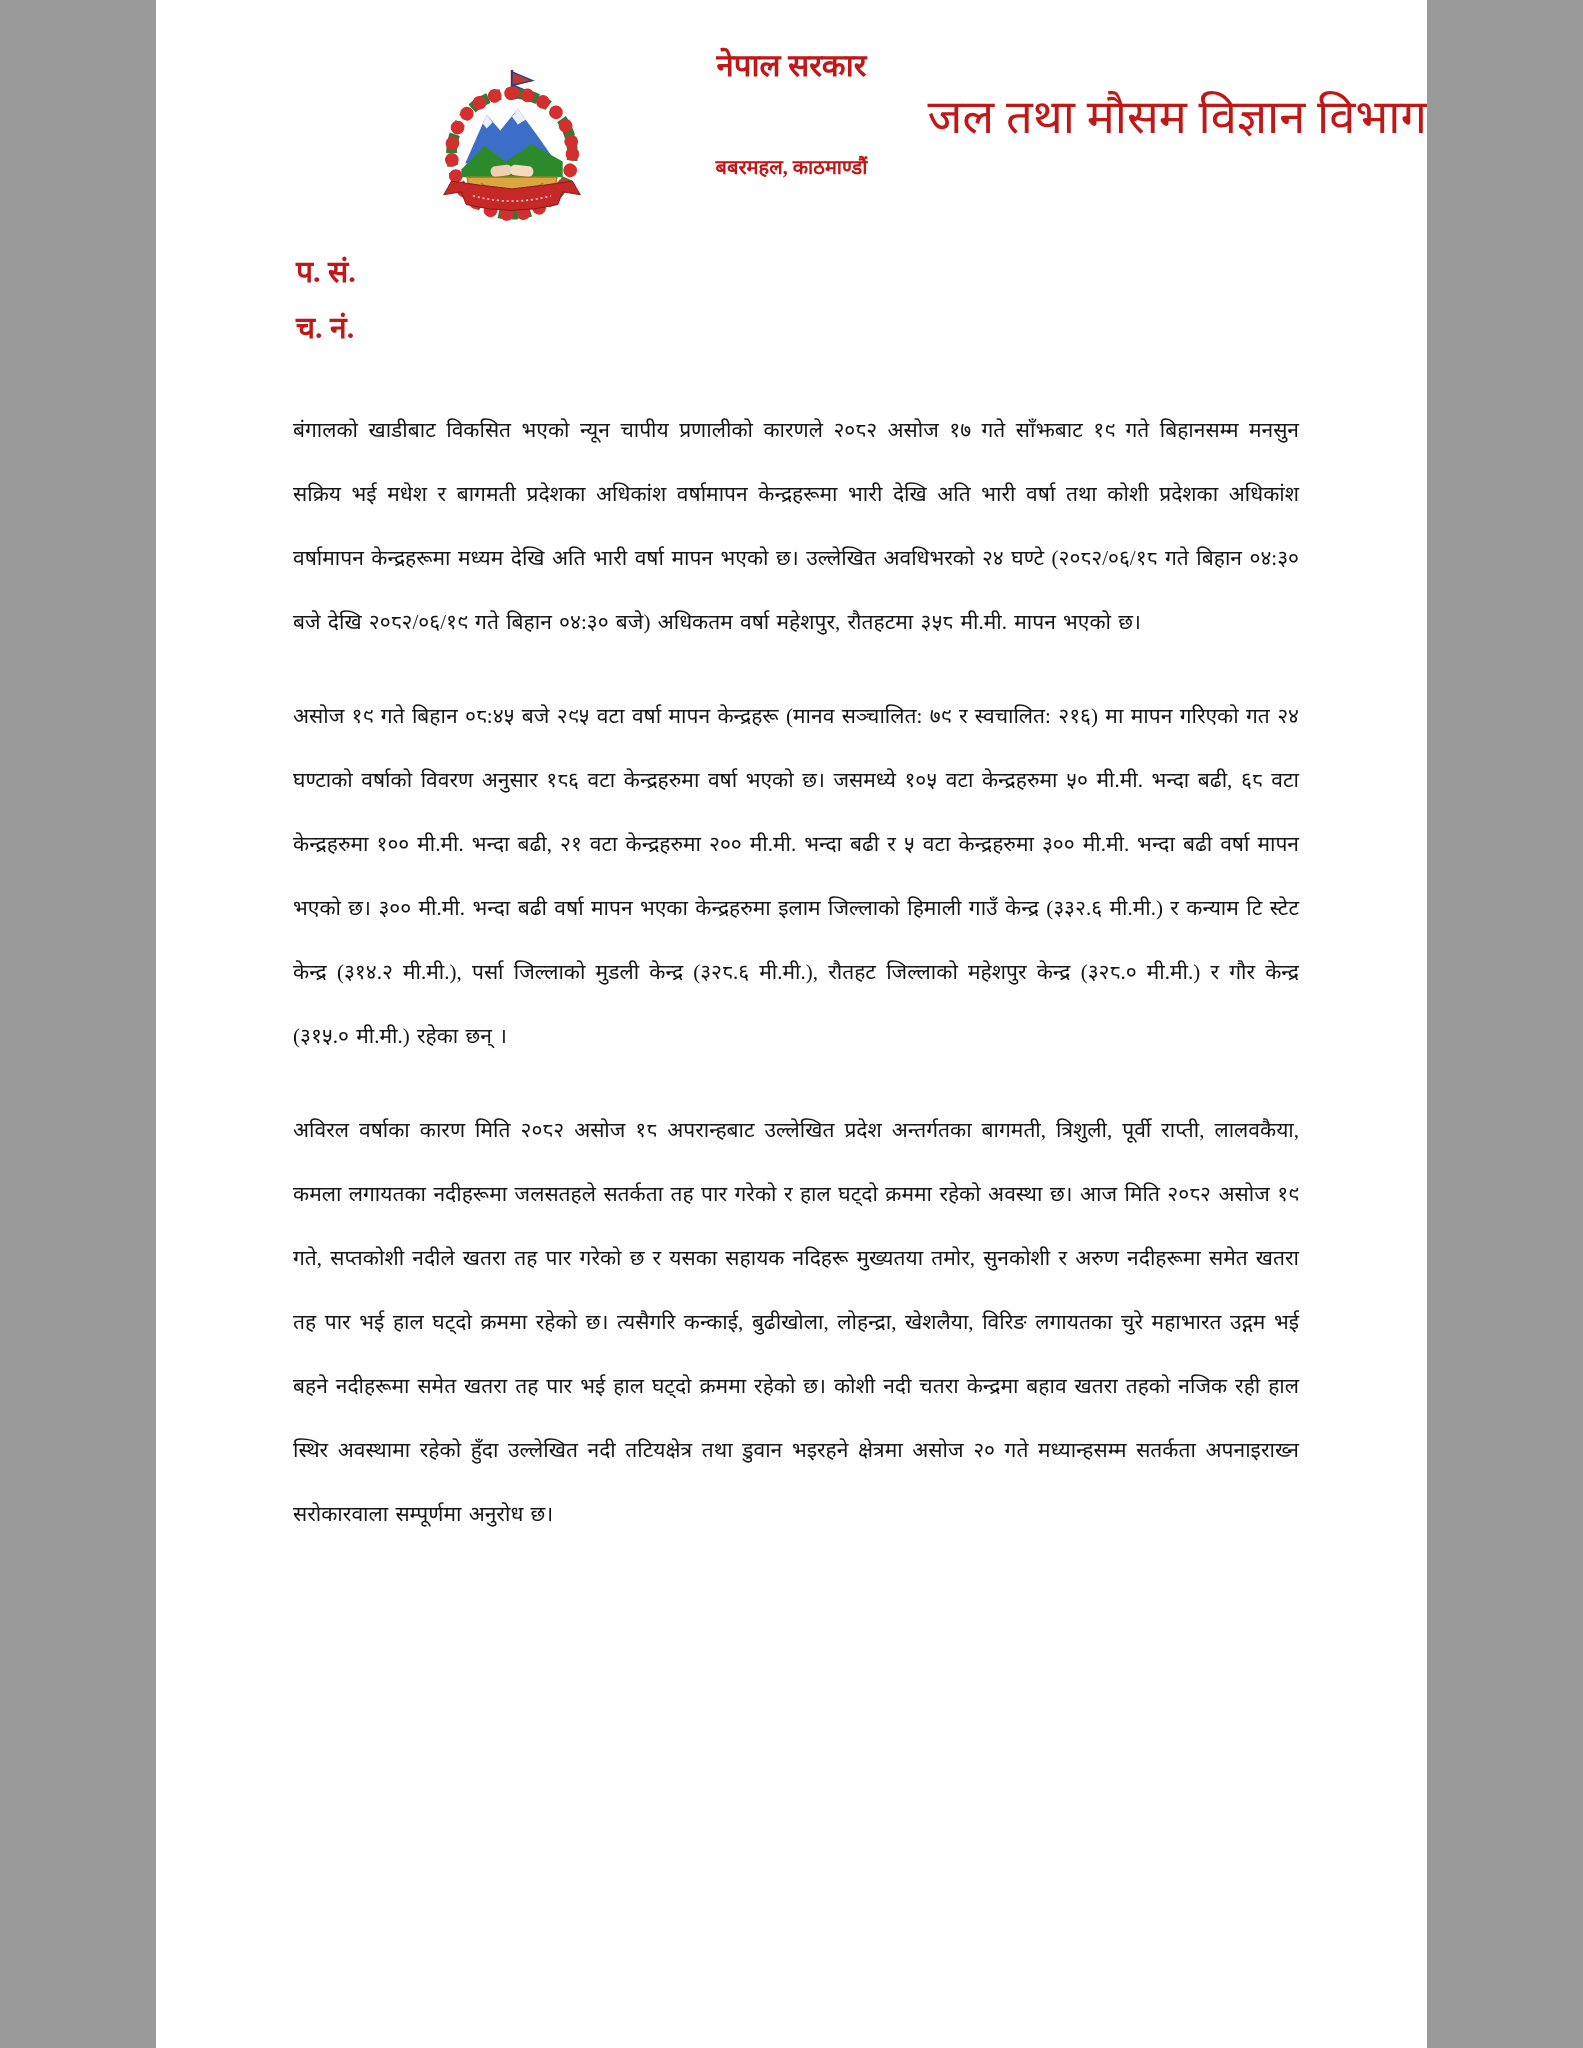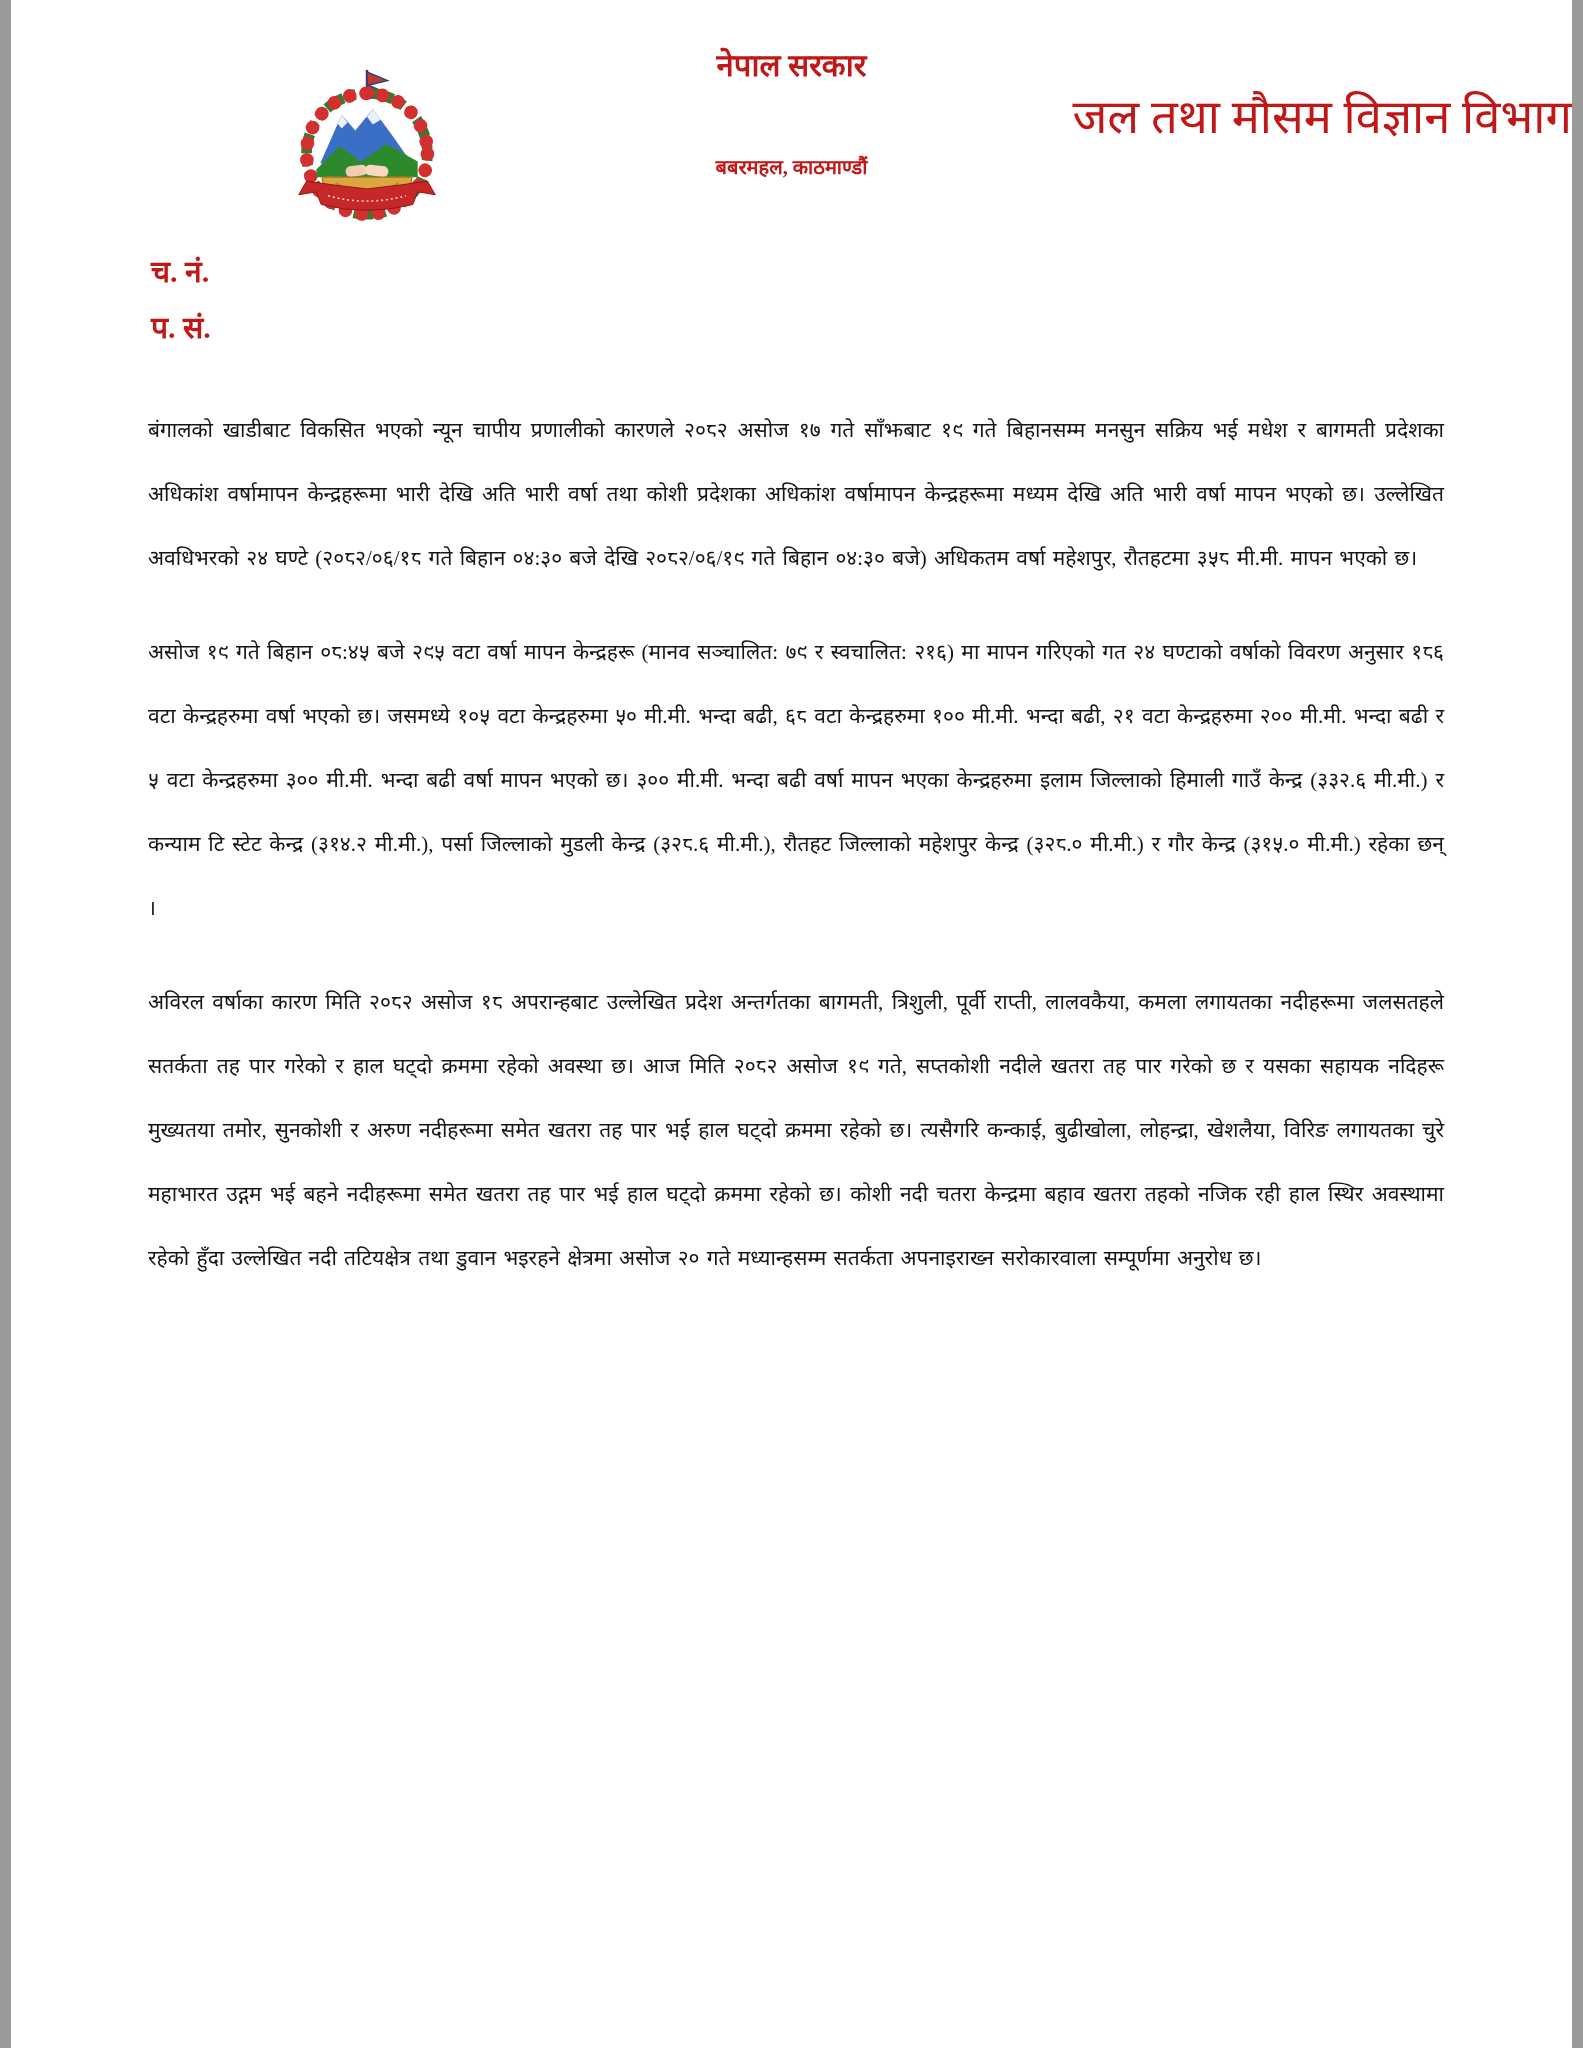--- a/index.html
+++ b/index.html
@@ -1,18 +1,18 @@
 <!DOCTYPE html>
 <html lang="ne"><head>
 <meta charset="utf-8">
 <style>
   html,body{margin:0;padding:0;background:#9a9a9a;}
   .page{
     position:relative;
-    width:1561px;height:2048px;
+    width:1271px;height:2048px;
     margin:0 auto;
     background:#ffffff;
     font-family:"Liberation Serif","DejaVu Serif",serif;
     color:#161616;
     overflow:hidden;
   }
   
   .letterhead{padding-top:46px;text-align:center;color:#c01717;}
   .lh-gov{font-size:31px;line-height:40px;font-weight:600;}
   .lh-ministry{font-size:34px;line-height:48px;font-weight:700;}
@@ -72,22 +72,22 @@
     <path d="M40,131 Q80,142 120,131" stroke="#ffd9d9" stroke-width="1.6" fill="none" stroke-dasharray="2 3"></path>
   </svg>
 
   <div class="letterhead">
     <div class="lh-gov">नेपाल सरकार</div>
     <div class="lh-dept">जल तथा मौसम विज्ञान विभाग</div>
     <div class="lh-address">बबरमहल, काठमाण्डौं</div>
   </div>
 
   <div class="refblock">
+    <div>प. सं.</div>
     <div>च. नं.</div>
-    <div>प. सं.</div>
   </div>
 
 
   <div class="doc-body">
     <p>बंगालको खाडीबाट विकसित भएको न्यून चापीय प्रणालीको कारणले २०८२ असोज १७ गते साँझबाट १९ गते बिहानसम्म मनसुन सक्रिय भई मधेश र बागमती प्रदेशका अधिकांश वर्षामापन केन्द्रहरूमा भारी देखि अति भारी वर्षा तथा कोशी प्रदेशका अधिकांश वर्षामापन केन्द्रहरूमा मध्यम देखि अति भारी वर्षा मापन भएको छ। उल्लेखित अवधिभरको २४ घण्टे (२०८२/०६/१८ गते बिहान ०४:३० बजे देखि २०८२/०६/१९ गते बिहान ०४:३० बजे) अधिकतम वर्षा महेशपुर, रौतहटमा ३५८ मी.मी. मापन भएको छ।</p>
     <p>असोज १९ गते बिहान ०८:४५ बजे २९५ वटा वर्षा मापन केन्द्रहरू (मानव सञ्चालित: ७९ र स्वचालित: २१६) मा मापन गरिएको गत २४ घण्टाको वर्षाको विवरण अनुसार १८६ वटा केन्द्रहरुमा वर्षा भएको छ। जसमध्ये १०५ वटा केन्द्रहरुमा ५० मी.मी. भन्दा बढी, ६८ वटा केन्द्रहरुमा १०० मी.मी. भन्दा बढी, २१ वटा केन्द्रहरुमा २०० मी.मी. भन्दा बढी र ५ वटा केन्द्रहरुमा ३०० मी.मी. भन्दा बढी वर्षा मापन भएको छ।  ३०० मी.मी. भन्दा बढी वर्षा मापन भएका केन्द्रहरुमा इलाम जिल्लाको हिमाली गाउँ केन्द्र (३३२.६ मी.मी.) र कन्याम टि स्टेट केन्द्र (३१४.२ मी.मी.), पर्सा जिल्लाको मुडली केन्द्र (३२८.६ मी.मी.), रौतहट जिल्लाको महेशपुर केन्द्र (३२८.० मी.मी.) र गौर केन्द्र (३१५.० मी.मी.) रहेका छन् ।</p>
     <p>अविरल वर्षाका कारण मिति २०८२ असोज १८ अपरान्हबाट उल्लेखित प्रदेश अन्तर्गतका बागमती, त्रिशुली, पूर्वी राप्ती, लालवकैया, कमला लगायतका नदीहरूमा जलसतहले सतर्कता तह पार गरेको र हाल घट्दो क्रममा रहेको अवस्था छ।  आज मिति २०८२ असोज १९ गते, सप्तकोशी नदीले खतरा तह पार गरेको छ र यसका सहायक नदिहरू मुख्यतया तमोर, सुनकोशी र अरुण नदीहरूमा समेत खतरा तह पार भई हाल घट्दो क्रममा रहेको छ।  त्यसैगरि कन्काई, बुढीखोला, लोहन्द्रा, खेशलैया, विरिङ लगायतका चुरे महाभारत उद्गम भई बहने नदीहरूमा समेत खतरा तह पार भई हाल घट्दो क्रममा रहेको छ। कोशी नदी चतरा केन्द्रमा बहाव खतरा तहको नजिक रही हाल स्थिर अवस्थामा रहेको हुँदा उल्लेखित नदी तटियक्षेत्र तथा डुवान भइरहने क्षेत्रमा असोज २० गते मध्यान्हसम्म सतर्कता अपनाइराख्न सरोकारवाला सम्पूर्णमा अनुरोध छ।</p>
   </div>
 
 </div>

